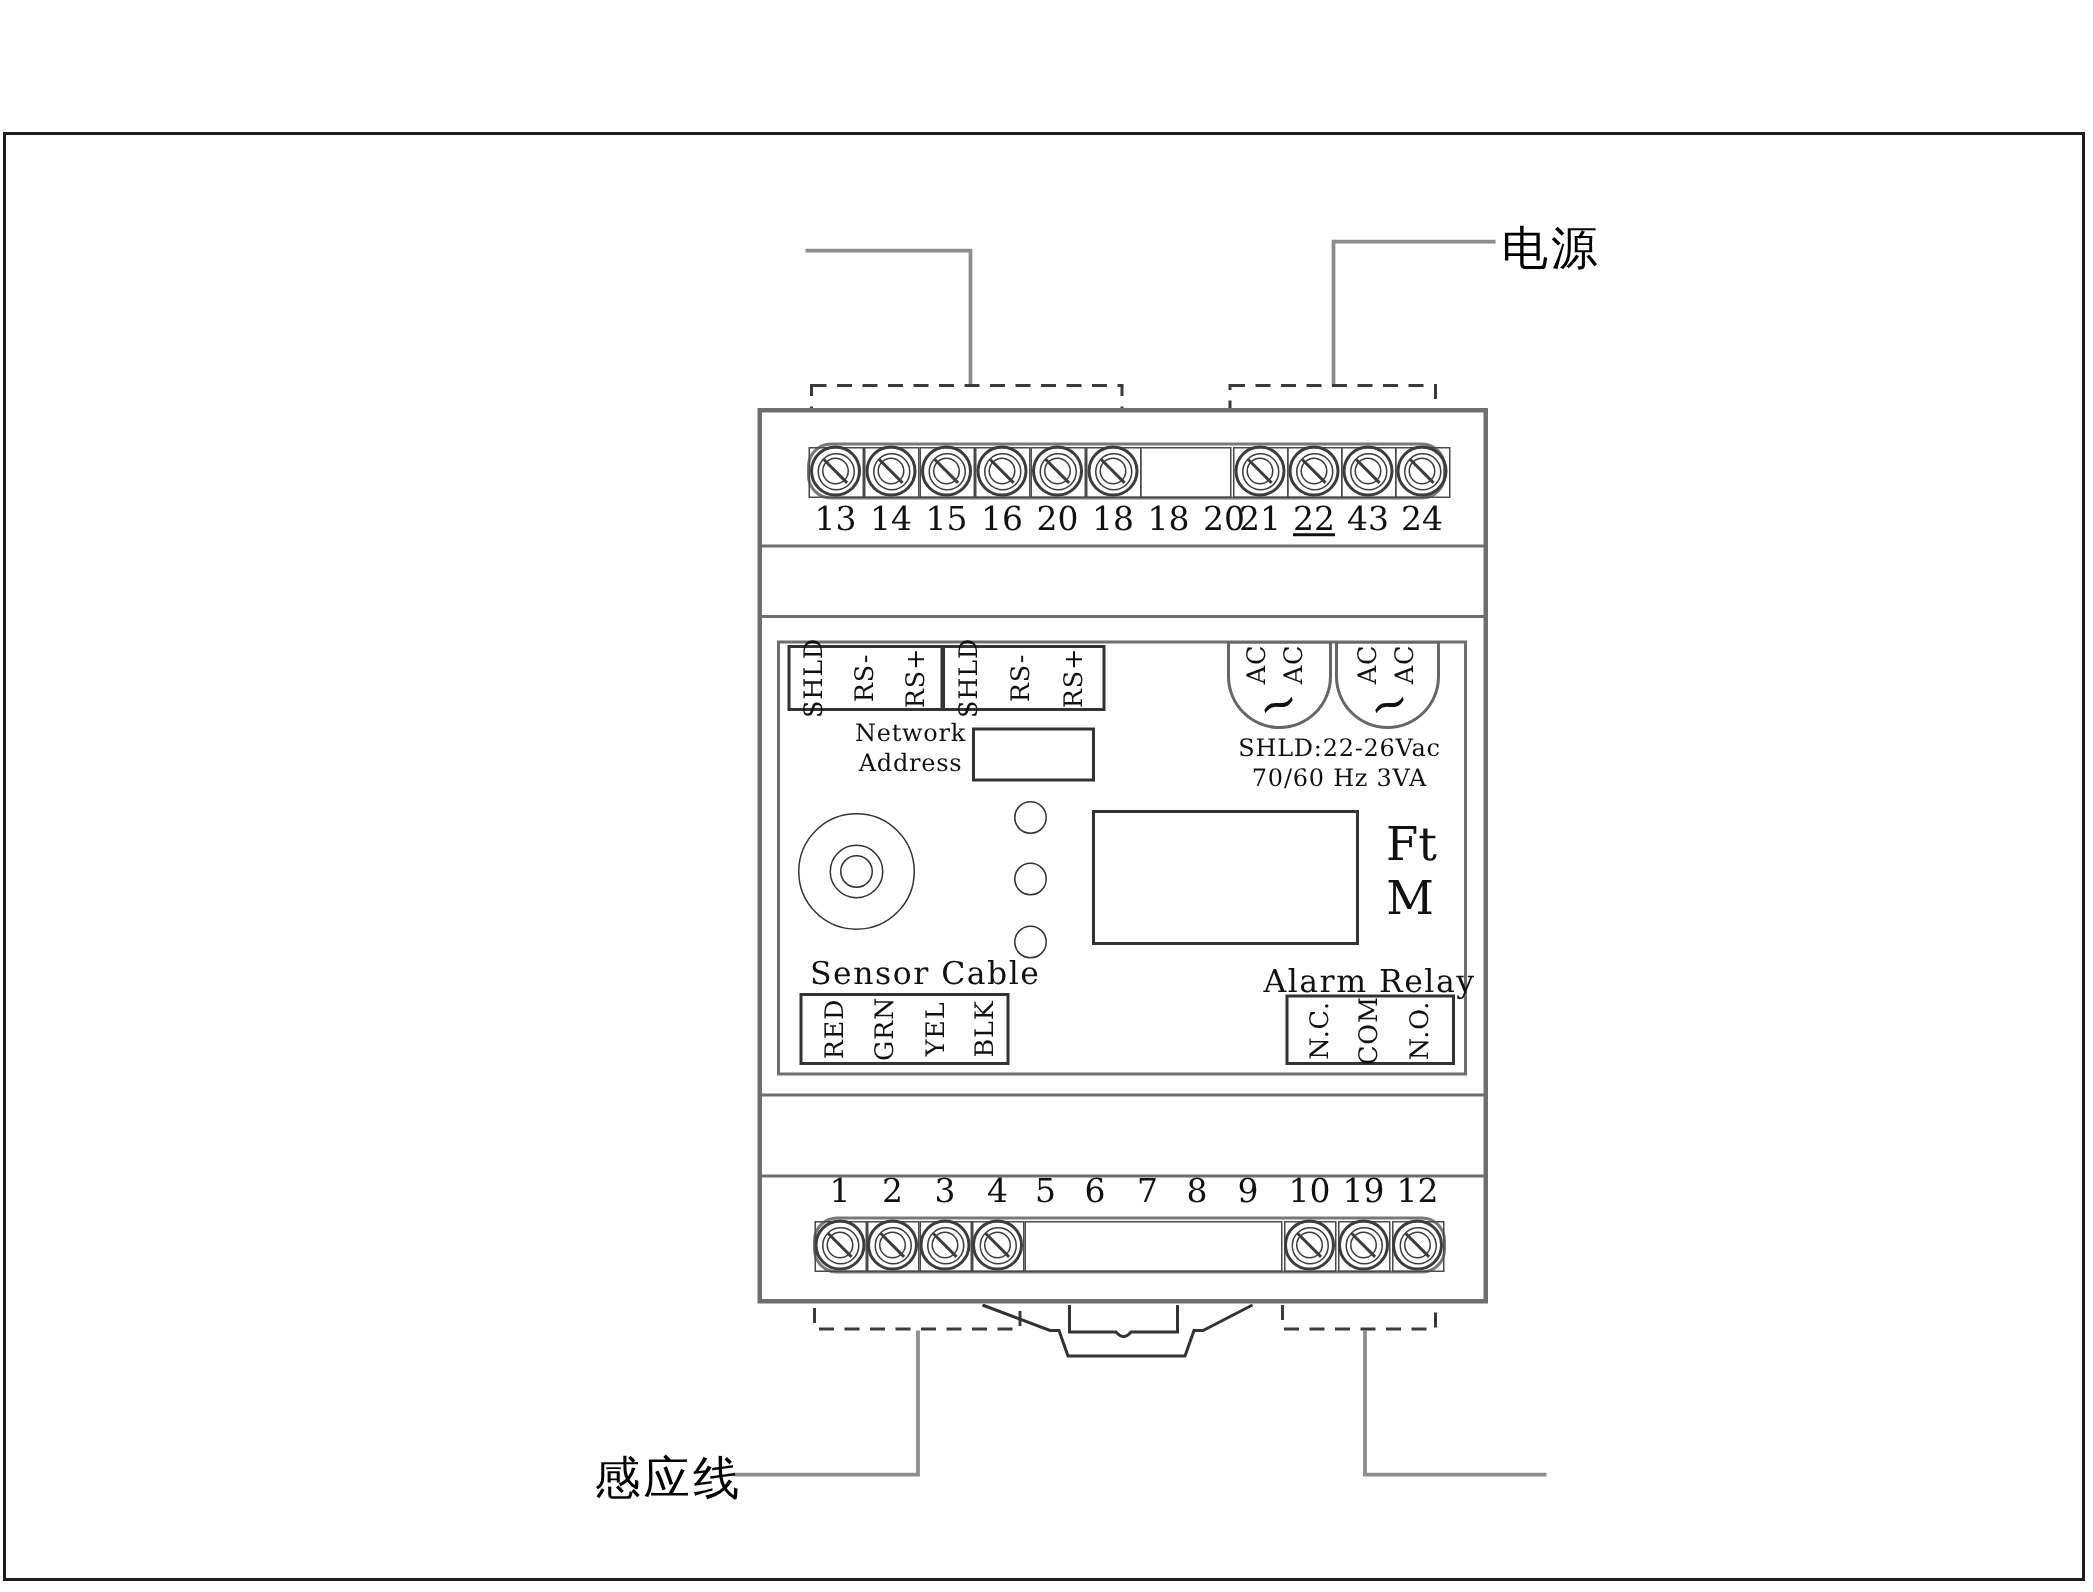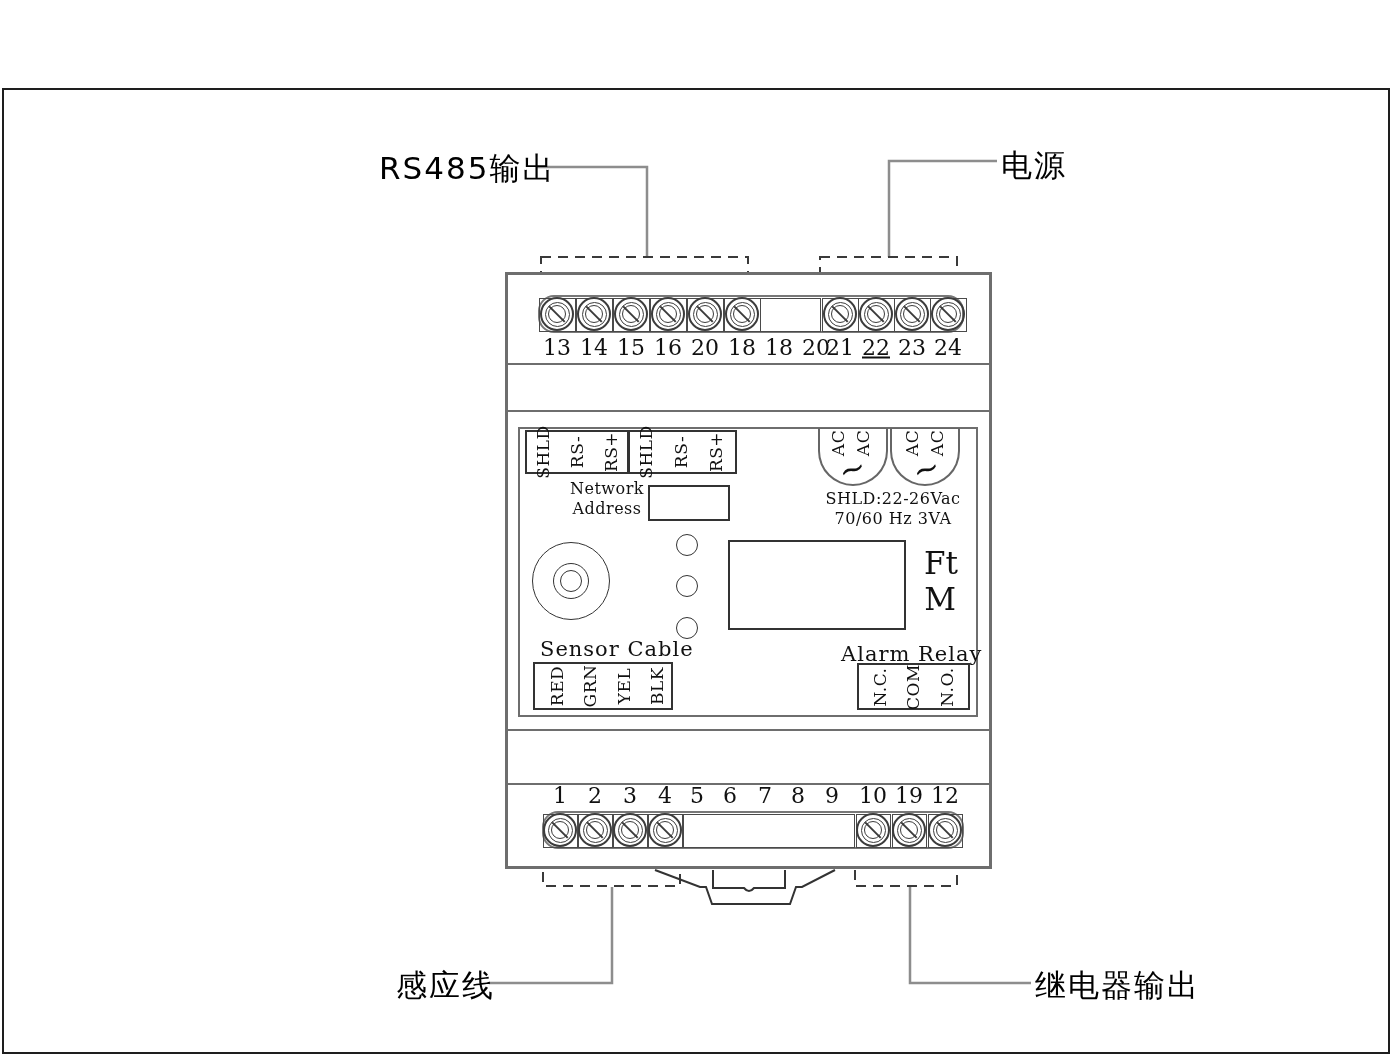--- a/index.html
+++ b/index.html
@@ -26,21 +26,21 @@
   .num { position:absolute; transform:translate(-50%,-50%); font-size:22px; white-space:nowrap; }
   .vlabel { position:absolute; transform:translate(-50%,-50%) rotate(-90deg);
             font-size:17px; white-space:nowrap; letter-spacing:.5px; }
   .panel { position:absolute; left:518px; top:427px; width:460px; height:290px;
            border:2.5px solid #6e6e6e; }
   .obox { position:absolute; border:2px solid #333; }
   .actab { position:absolute; top:428px; width:70px; height:58px;
            border:2px solid #666; border-top-width:1.5px; border-radius:0 0 36px 36px; }
   .tilde { position:absolute; transform:translate(-50%,-50%) rotate(-18deg); font-size:32px; }
   .small { position:absolute; font-size:16px; text-align:center; letter-spacing:.5px; }
-  .title { position:absolute; font-size:21px; letter-spacing:1px; white-space:nowrap; }
+  .title { position:absolute; font-size:21px; text-align:center; letter-spacing:1px; white-space:nowrap; }
   .circ { position:absolute; border:1.5px solid #333; border-radius:50%; }
   .led  { position:absolute; width:22px; height:22px; border:1.5px solid #333; border-radius:50%; }
   .unit { position:absolute; transform:translate(-50%,-50%); font-size:31px; }
 </style>
 </head>
 <body>
 
 <div class="canvas">
 
   <div class="frame"></div>
@@ -51,24 +51,22 @@
     <polyline points="489,983 612,983 612,887" fill="none" stroke="#8d8d8d" stroke-width="2.5"></polyline>
     <polyline points="1031,983 910,983 910,887" fill="none" stroke="#8d8d8d" stroke-width="2.5"></polyline>
     <rect x="541" y="257" width="207" height="26" fill="none" stroke="#3a3a3a" stroke-width="2" stroke-dasharray="10 7"></rect>
     <rect x="820" y="257" width="137" height="26" fill="none" stroke="#3a3a3a" stroke-width="2" stroke-dasharray="10 7"></rect>
     <rect x="543" y="858" width="137" height="28" fill="none" stroke="#3a3a3a" stroke-width="2" stroke-dasharray="10 7"></rect>
     <rect x="855" y="858" width="102" height="28" fill="none" stroke="#3a3a3a" stroke-width="2" stroke-dasharray="10 7"></rect>
     <polyline points="655,870 700,887 706,887 712,904 790,904 796,887 802,887 835,870" fill="none" stroke="#333" stroke-width="2"></polyline>
     <path d="M713 870 L713 888 L744 888 Q749 894 754 888 L785 888 L785 870" fill="#fff" stroke="#333" stroke-width="2"></path>
   </svg>
 
-  <div class="zh" style="left:379px; top:148px;">RS485输出</div>
   <div class="zh" style="left:1001px; top:145px;">电源</div>
   <div class="zh" style="left:396px; top:965px;">感应线</div>
-  <div class="zh" style="left:1035px; top:965px;">继电器输出</div>
 
   <div class="body-outline"></div>
   <div class="hline" style="top:363px;"></div>
   <div class="hline" style="top:410px;"></div>
   <div class="hline" style="top:729px;"></div>
   <div class="hline" style="top:783px;"></div>
 
   <div class="strip" style="left:538px; top:295px; width:426px; height:38px;"></div>
   <div class="strip" style="left:542px; top:811px; width:422px; height:38px;"></div>
 
@@ -212,21 +210,21 @@
     <div class="num" style="left: 557px; top: 347px;">13</div>
     <div class="num" style="left: 594px; top: 347px;">14</div>
     <div class="num" style="left: 631px; top: 347px;">15</div>
     <div class="num" style="left: 668px; top: 347px;">16</div>
     <div class="num" style="left: 705px; top: 347px;">20</div>
     <div class="num" style="left: 742px; top: 347px;">18</div>
     <div class="num" style="left: 779px; top: 347px;">18</div>
     <div class="num" style="left: 816px; top: 347px;">20</div>
     <div class="num" style="left: 840px; top: 347px;">21</div>
     <div class="num" style="left: 876px; top: 347px; text-decoration: underline;">22</div>
-    <div class="num" style="left: 912px; top: 347px;">23</div>
+    <div class="num" style="left: 912px; top: 347px;">43</div>
     <div class="num" style="left: 948px; top: 347px;">24</div>
     <div class="num" style="left: 560px; top: 795px;">1</div>
     <div class="num" style="left: 595px; top: 795px;">2</div>
     <div class="num" style="left: 630px; top: 795px;">3</div>
     <div class="num" style="left: 665px; top: 795px;">4</div>
     <div class="num" style="left: 697px; top: 795px;">5</div>
     <div class="num" style="left: 730px; top: 795px;">6</div>
     <div class="num" style="left: 765px; top: 795px;">7</div>
     <div class="num" style="left: 798px; top: 795px;">8</div>
     <div class="num" style="left: 832px; top: 795px;">9</div>

